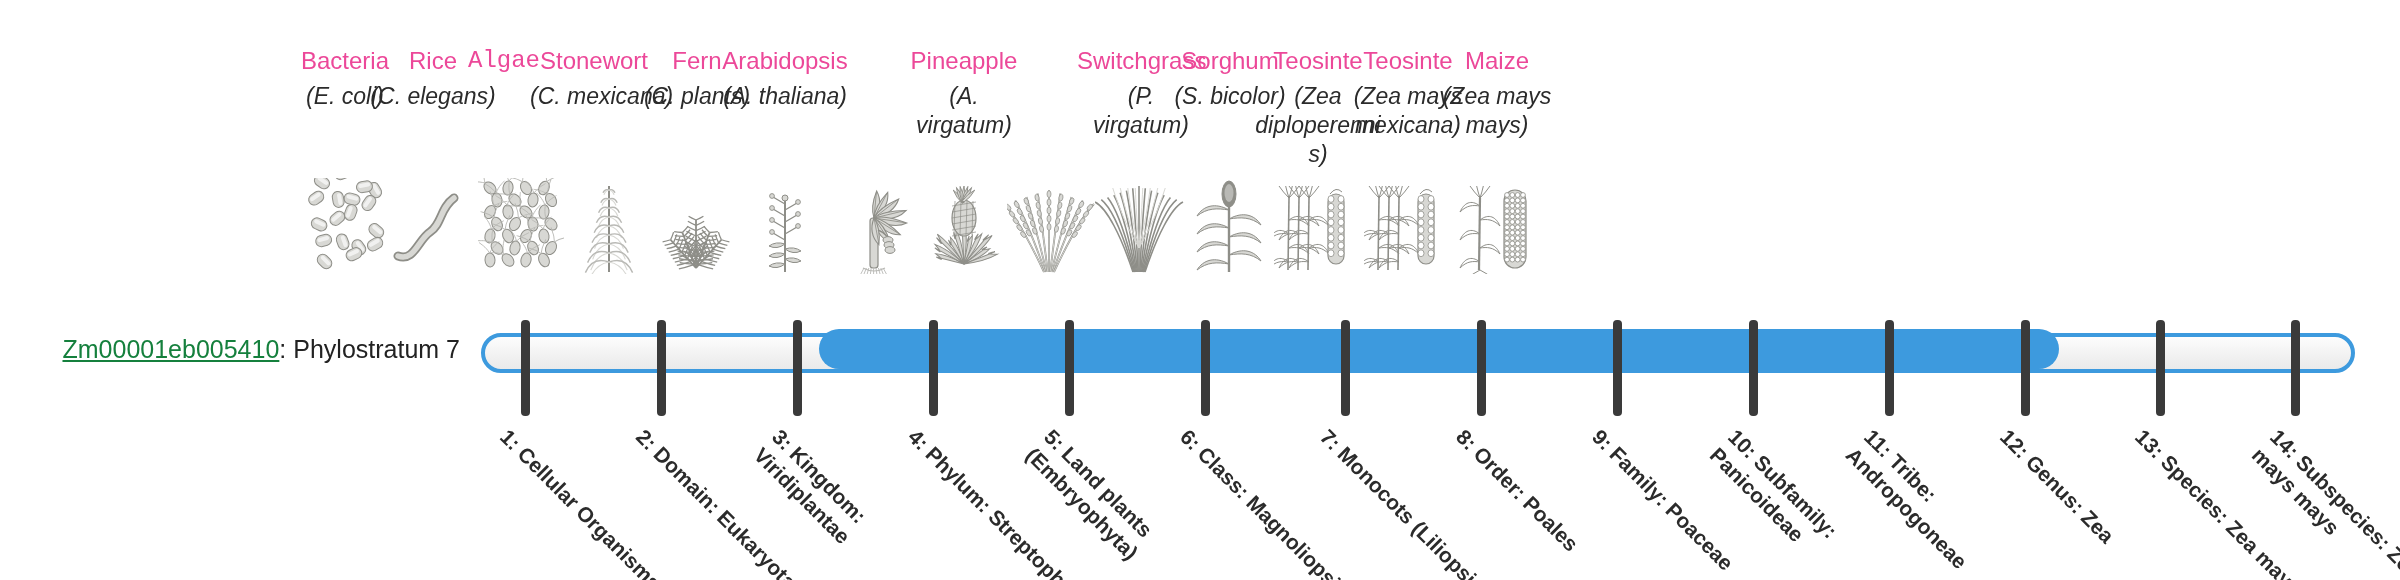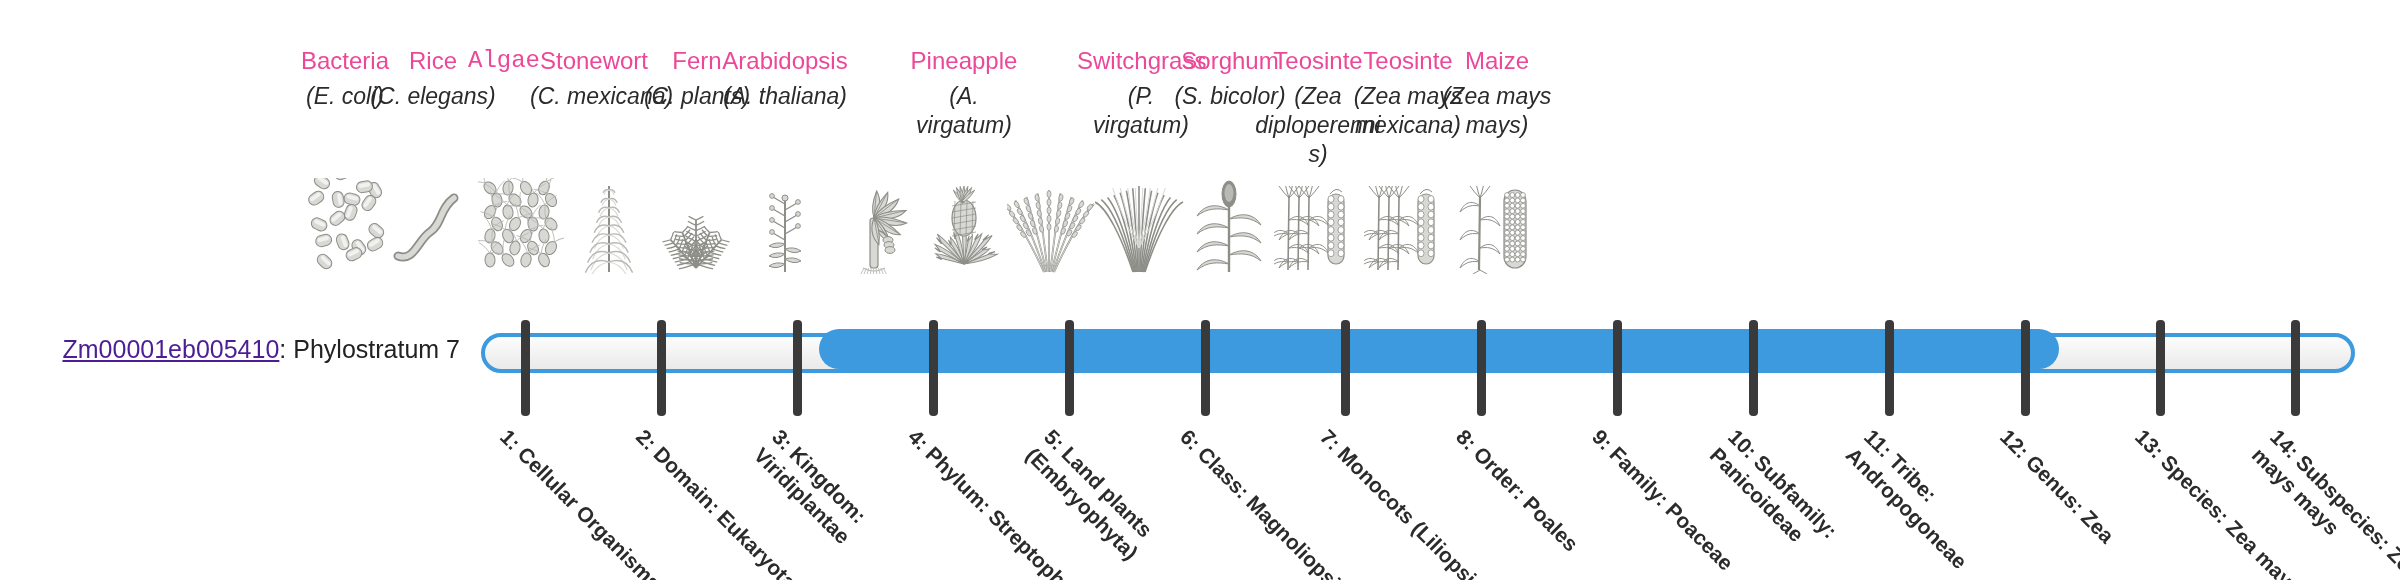--- a/index.html
+++ b/index.html
@@ -30,21 +30,21 @@
     left: 40px;
     top: 334px;
     width: 420px;
     text-align: right;
     font-size: 25px;
     line-height: 30px;
     white-space: nowrap;
     color: #222222;
   }
   .gene-label .gene-id {
-    color: #4c1d95;
+    color: #15803d;
     text-decoration: underline;
     cursor: pointer;
     margin-top: 32px;
   }
 
   
   .columns {
     position: absolute;
     left: 0;
     top: 0;

